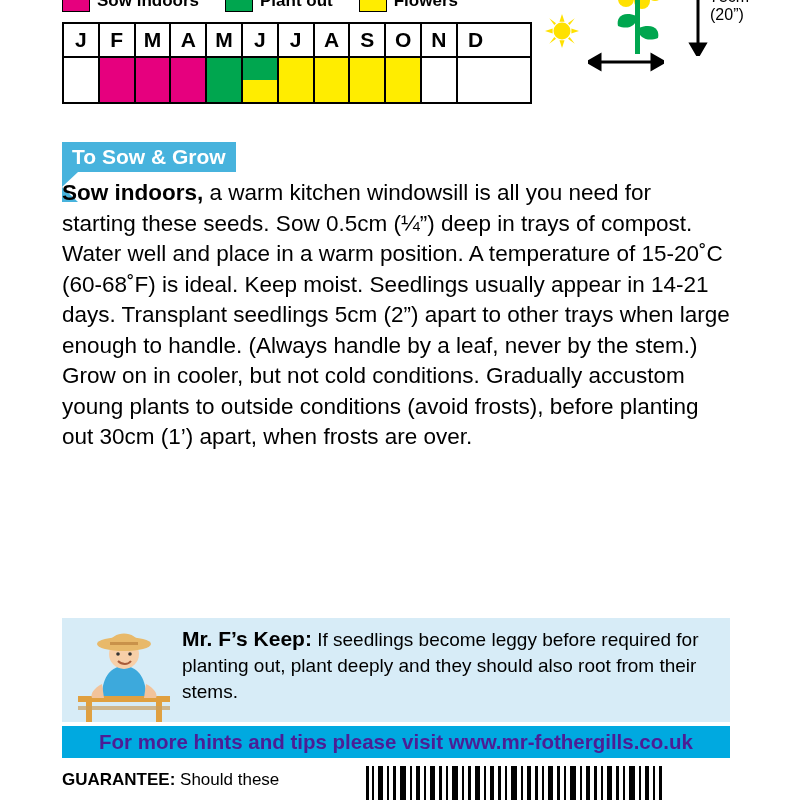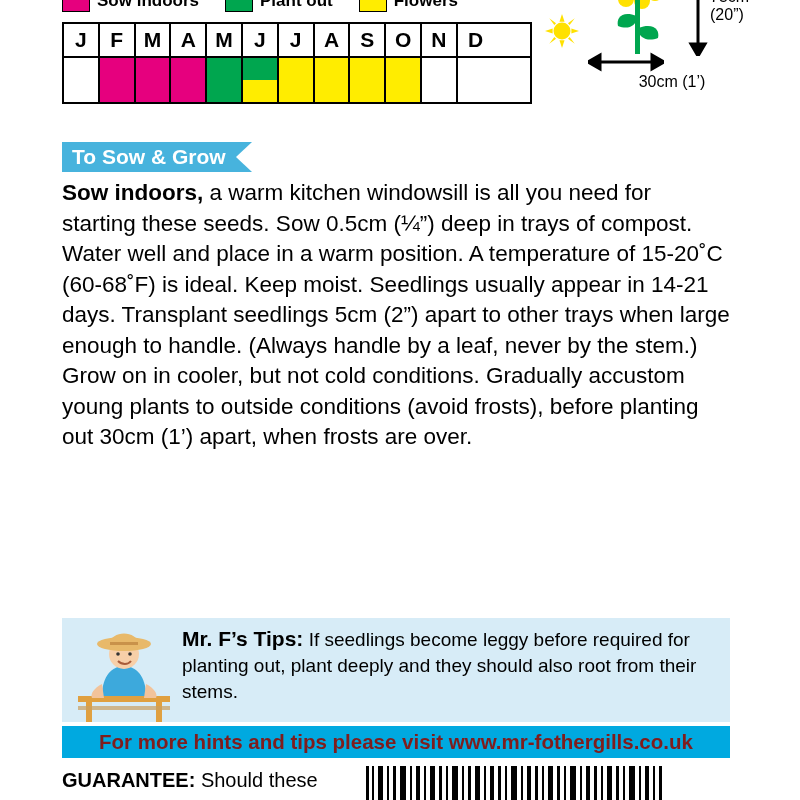--- a/index.html
+++ b/index.html
@@ -85,21 +85,21 @@
   }
   .width-arrow { position: absolute; left: 48px; top: 66px; width: 76px; height: 20px; }
   .spread-label {
     position: absolute;
     left: 22px; top: 86px;
     font-size: 16px;
     width: 220px;
     text-align: center;
     line-height: 1.25;
   }
-  .banner-wrap { position: absolute; left: 62px; top: 142px; display: flex; align-items: stretch; }
+  .banner-wrap { position: absolute; left: 62px; top: 142px; display: flex; align-items: stretch; flex-direction: column; }
   .banner-text {
     background: #47b3dd;
     color: #fff;
     font-size: 21px;
     font-weight: bold;
     line-height: 30px;
     height: 30px;
     padding: 0 10px 0 10px;
     white-space: nowrap;
   }
@@ -142,34 +142,34 @@
   .mrf { position: absolute; left: 10px; top: 0px; width: 105px; height: 104px; }
 
   
   .web-bar {
     position: absolute;
     left: 62px;
     top: 726px;
     width: 668px;
     height: 32px;
     background: #00a9e0;
-    color: #7f1d1d;
+    color: #4c1d95;
     font-size: 20.5px;
     font-weight: bold;
     line-height: 32px;
     text-align: center;
   }
 
   
   .guarantee {
     position: absolute;
     left: 62px;
     top: 768px;
     width: 270px;
-    font-size: 20px;
+    font-size: 17px;
     line-height: 24px;
   }
   .guarantee b { font-weight: bold; }
   .barcode {
     position: absolute;
     left: 366px;
     top: 766px;
     width: 300px;
     height: 40px;
   }
@@ -287,21 +287,20 @@
 
   <svg class="width-arrow" viewBox="0 0 76 20">
     <g stroke="#000" stroke-width="3" fill="#000">
       <line x1="8" y1="10" x2="68" y2="10"></line>
       <polygon points="0,10 12,3 12,17"></polygon>
       <polygon points="76,10 64,3 64,17"></polygon>
     </g>
   </svg>
 
   <div class="spread-label">
-    <div>30cm (1’)</div>
   </div>
 </div>
 
 <div class="banner-wrap">
   <div class="banner-text">To Sow &amp; Grow</div>
   <div class="banner-tail"></div>
 </div>
 
 <div class="body-copy">
   <b>Sow indoors,</b><span> a warm kitchen windowsill is all you need for starting these seeds. Sow 0.5cm (¼”) deep in trays of compost. Water well and place in a warm position. A temperature of 15-20˚C (60-68˚F) is ideal. Keep moist. Seedlings usually appear in 14-21 days. Transplant seedlings 5cm (2”) apart to other trays when large enough to handle. (Always handle by a leaf, never by the stem.) Grow on in cooler, but not cold conditions. Gradually accustom young plants to outside conditions (avoid frosts), before planting out 30cm (1’) apart, when frosts are over.</span>
@@ -326,21 +325,21 @@
       <ellipse cx="52" cy="26" rx="27" ry="7" fill="#e8b96a"></ellipse>
       <path d="M38 26 C 38 12, 66 12, 66 26 Z" fill="#e8b96a"></path>
       <path d="M38 24 L 66 24 L 66 27 L 38 27 Z" fill="#c9924a"></path>
 
       <circle cx="46" cy="36" r="1.8" fill="#333"></circle>
       <circle cx="58" cy="36" r="1.8" fill="#333"></circle>
       <path d="M46 43 C 50 47, 56 47, 59 43" stroke="#a85c3a" stroke-width="2" fill="none"></path>
     </g>
   </svg>
   <div class="tips-text">
-    <b>Mr. F’s Tips:</b><span> If seedlings become leggy before required for planting out, plant deeply and they should also root from their stems.</span>
+    <b>Mr. F’s Keep:</b><span> If seedlings become leggy before required for planting out, plant deeply and they should also root from their stems.</span>
   </div>
 </div>
 
 <div class="web-bar">For more hints and tips please visit www.mr-fothergills.co.uk</div>
 
 <div class="guarantee">
   <b>GUARANTEE:</b><span> Should these</span>
 </div>
 
 <svg class="barcode" viewBox="0 0 300 40" preserveAspectRatio="none">

